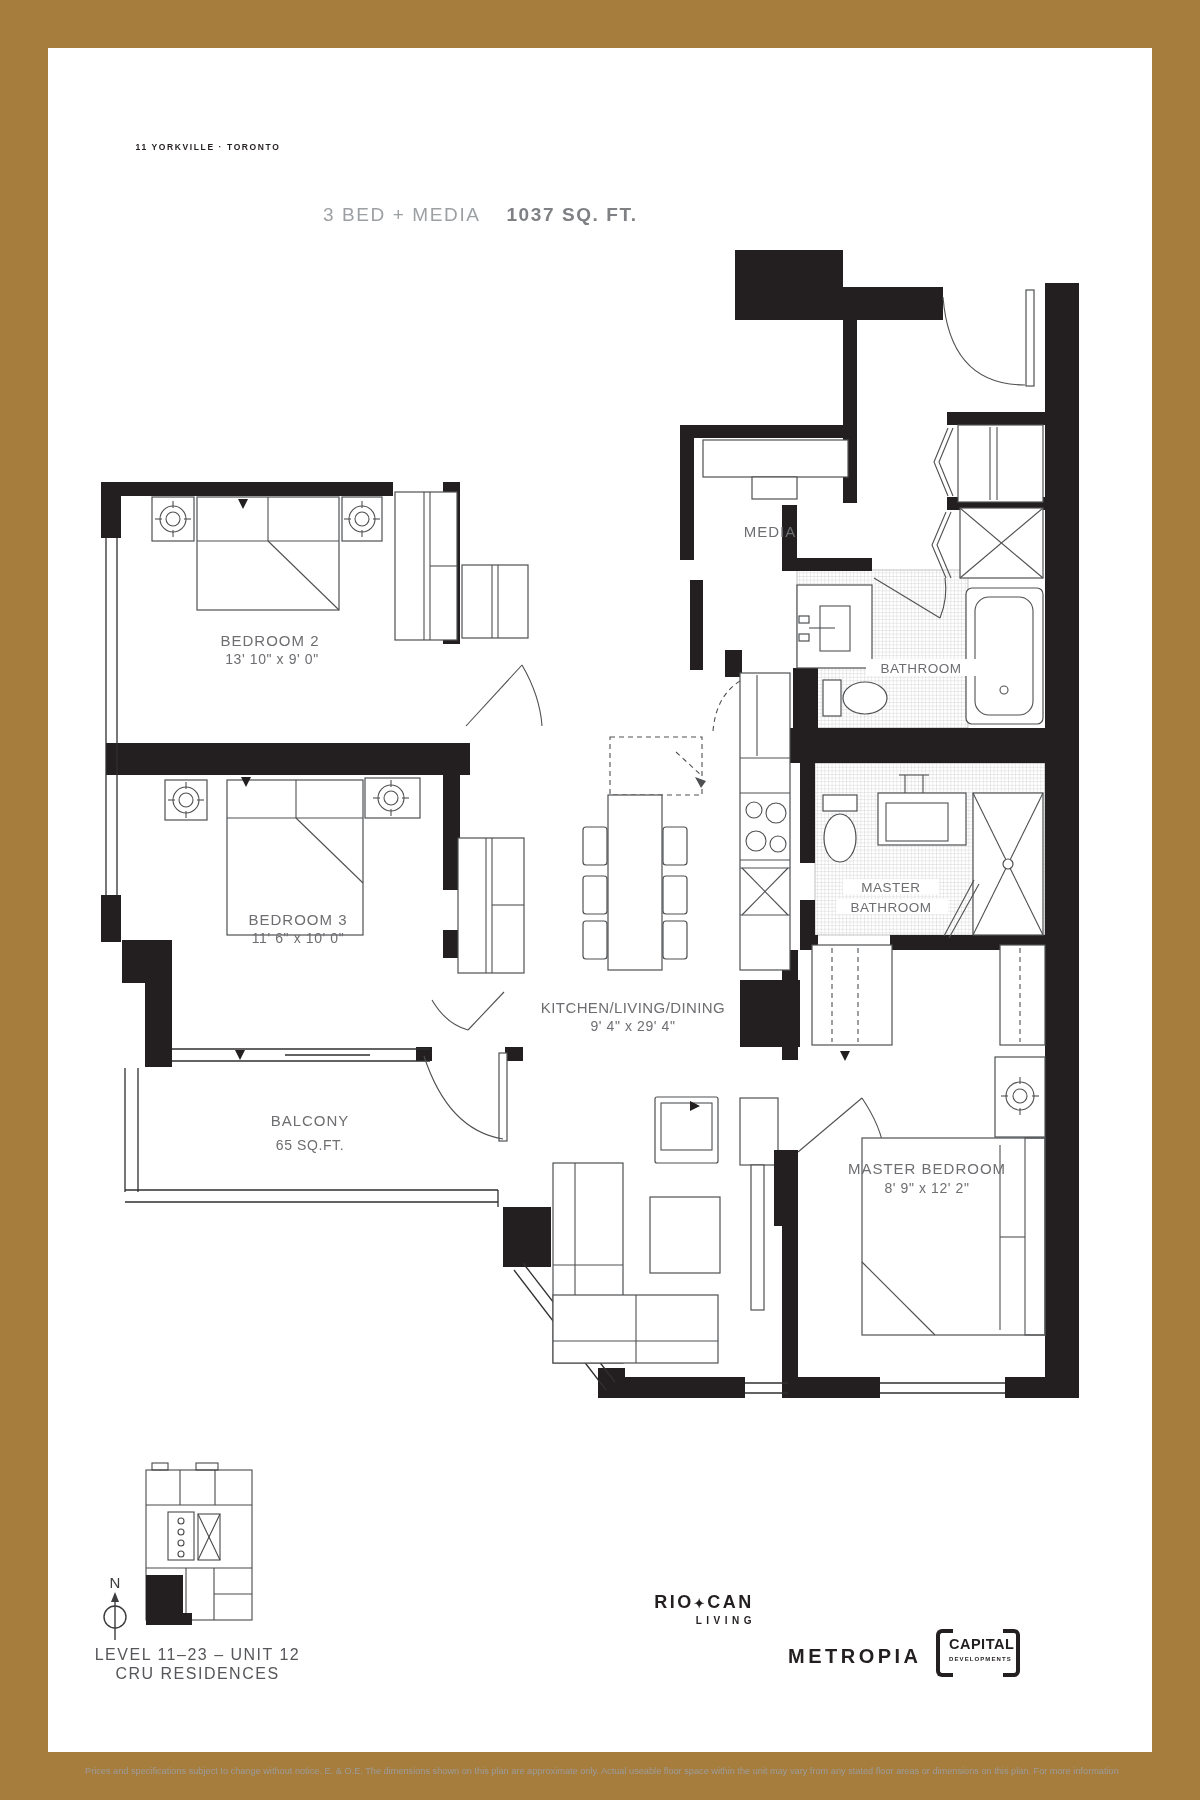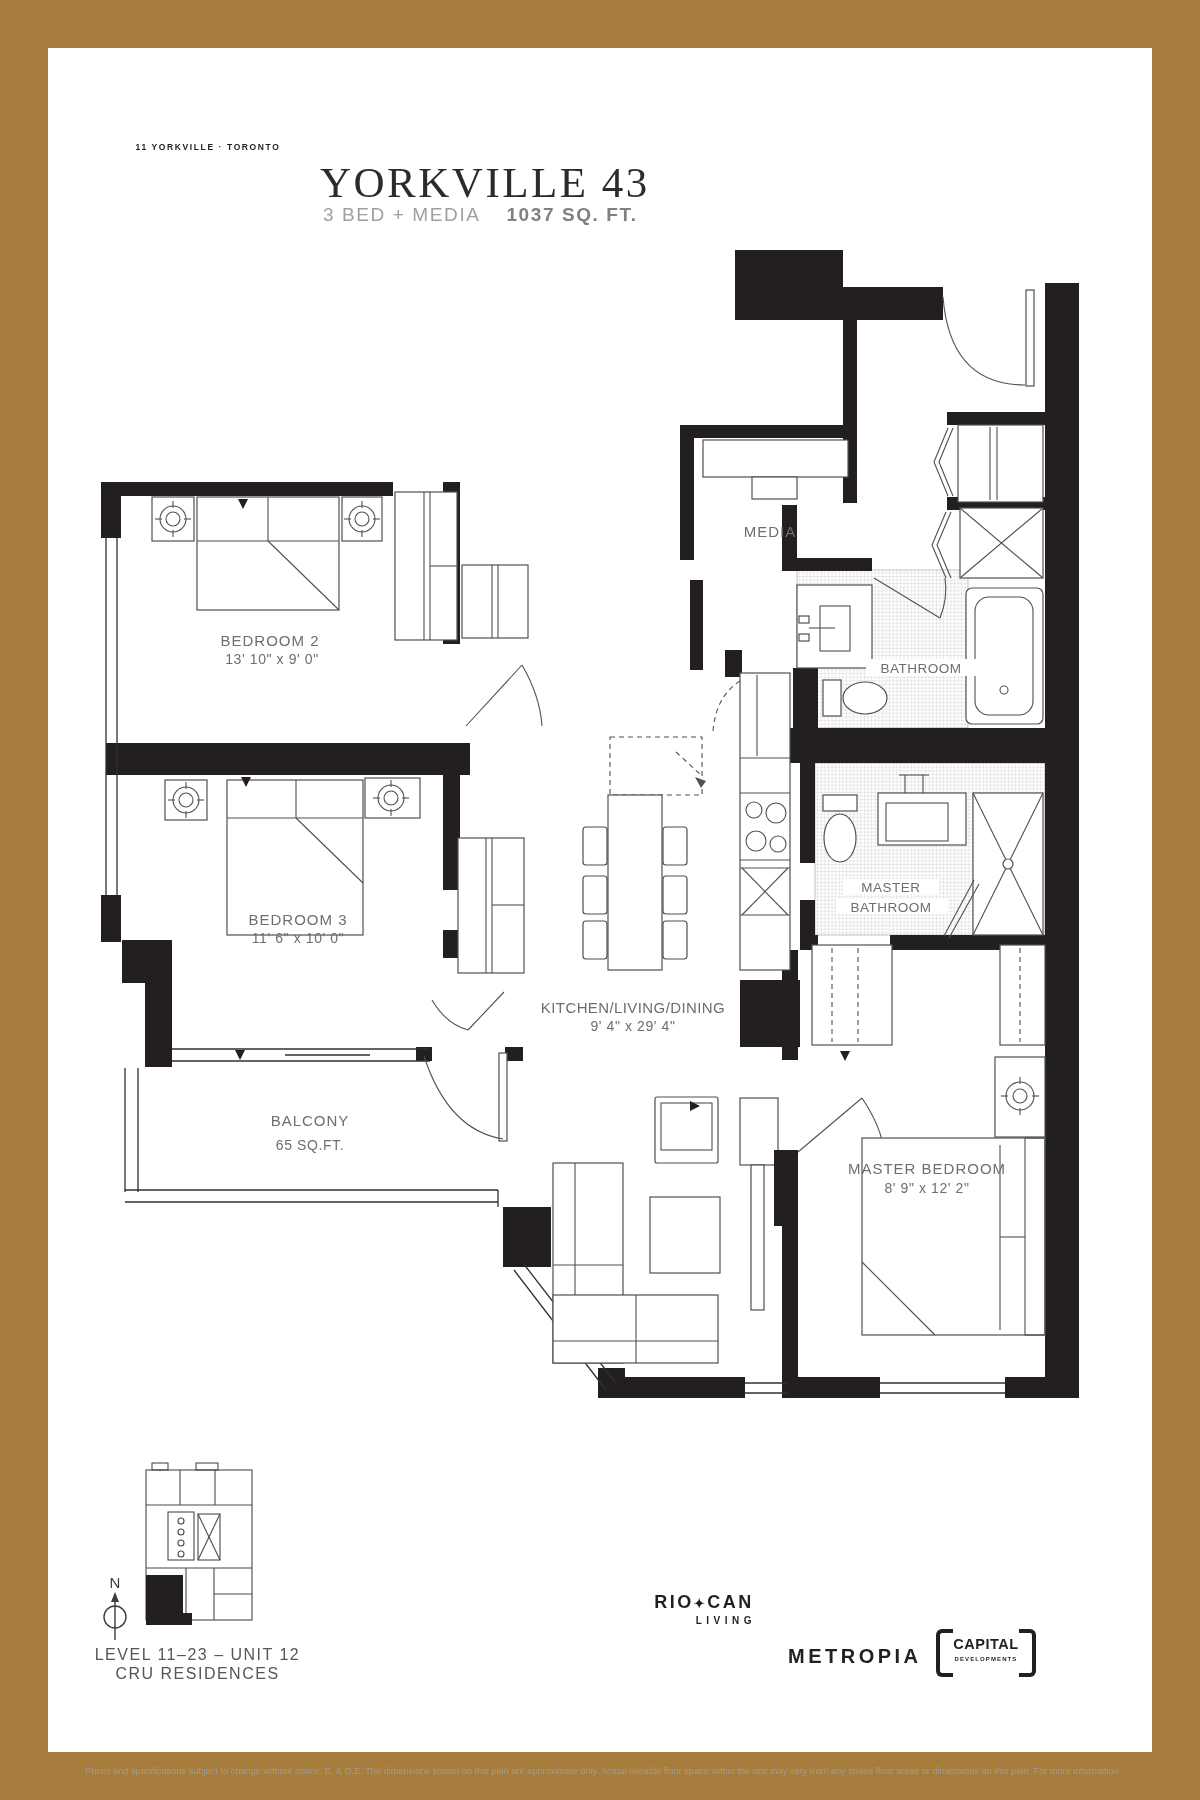--- a/index.html
+++ b/index.html
@@ -14,21 +14,21 @@
   .subtitle{position:absolute;left:323px;top:204px;font-size:19px;letter-spacing:1.6px;white-space:nowrap;}
   .subtitle .plan-type{color:#9da0a3;}
   .subtitle .area{color:#7e8083;font-weight:bold;margin-left:20px;}
   
   .keyplan-labels{position:absolute;left:85px;top:1645px;width:225px;text-align:center;color:#55565a;font-size:16px;letter-spacing:1.5px;line-height:19px;}
   .riocan{position:absolute;left:640px;top:1592px;width:128px;color:#231f20;text-align:center;}
   .riocan .r1{font-size:18px;font-weight:bold;letter-spacing:2.5px;white-space:nowrap;}
   .riocan .leaf{font-size:13px;}
   .riocan .r2{font-size:10px;font-weight:bold;letter-spacing:4.5px;text-align:right;padding-right:12px;margin-top:2px;}
   .metropia{position:absolute;left:788px;top:1645px;font-size:20px;font-weight:bold;letter-spacing:3.5px;color:#231f20;}
-  .cap{position:absolute;left:936px;top:1629px;width:100px;height:48px;color:#231f20;}
+  .cap{position:absolute;left:936px;top:1629px;width:84px;height:48px;color:#231f20;}
   .cap .br{position:absolute;top:0;bottom:0;width:13px;border:4px solid #231f20;}
   .cap .br-l{left:0;border-right:none;border-radius:6px 0 0 6px;}
   .cap .br-r{right:0;border-left:none;border-radius:0 6px 6px 0;}
   .cap-name{position:absolute;left:13px;right:13px;top:7px;text-align:center;font-weight:bold;font-size:14.5px;letter-spacing:.5px;}
   .cap-sub{position:absolute;left:13px;right:13px;top:27px;text-align:center;font-weight:bold;font-size:6px;letter-spacing:1.1px;}
   .disclaimer{position:absolute;left:85px;top:1764px;width:1035px;font-size:9.2px;line-height:15px;color:#9c9c9c;white-space:nowrap;}
   
   svg text{font-family:"Liberation Sans",sans-serif;}
   .lbl{font-size:15px;letter-spacing:1px;fill:#6d6e71;text-anchor:middle;}
   .dim{font-size:14px;letter-spacing:.6px;fill:#6d6e71;text-anchor:middle;}
@@ -41,21 +41,20 @@
 </style>
 </head>
 <body>
 
 <div class="canvas">
   <div class="sheet"></div>
 
   <div class="logo">
     <div class="logo-tag">11 YORKVILLE · TORONTO</div>
   </div>
-  <div class="title">YORKVILLE 43</div>
   <div class="subtitle">
     <span class="plan-type">3 BED + MEDIA</span>
     <span class="area">1037 SQ. FT.</span>
   </div>
 
   <svg style="position:absolute;left:90px;top:240px;" width="1000" height="1170" viewBox="90 240 1000 1170">
     <defs>
       <pattern id="hatch" width="3.6" height="3.6" patternUnits="userSpaceOnUse">
         <path d="M0 0H3.6M0 0V3.6" stroke="#b3b3b3" stroke-width="0.5"></path>
       </pattern>

